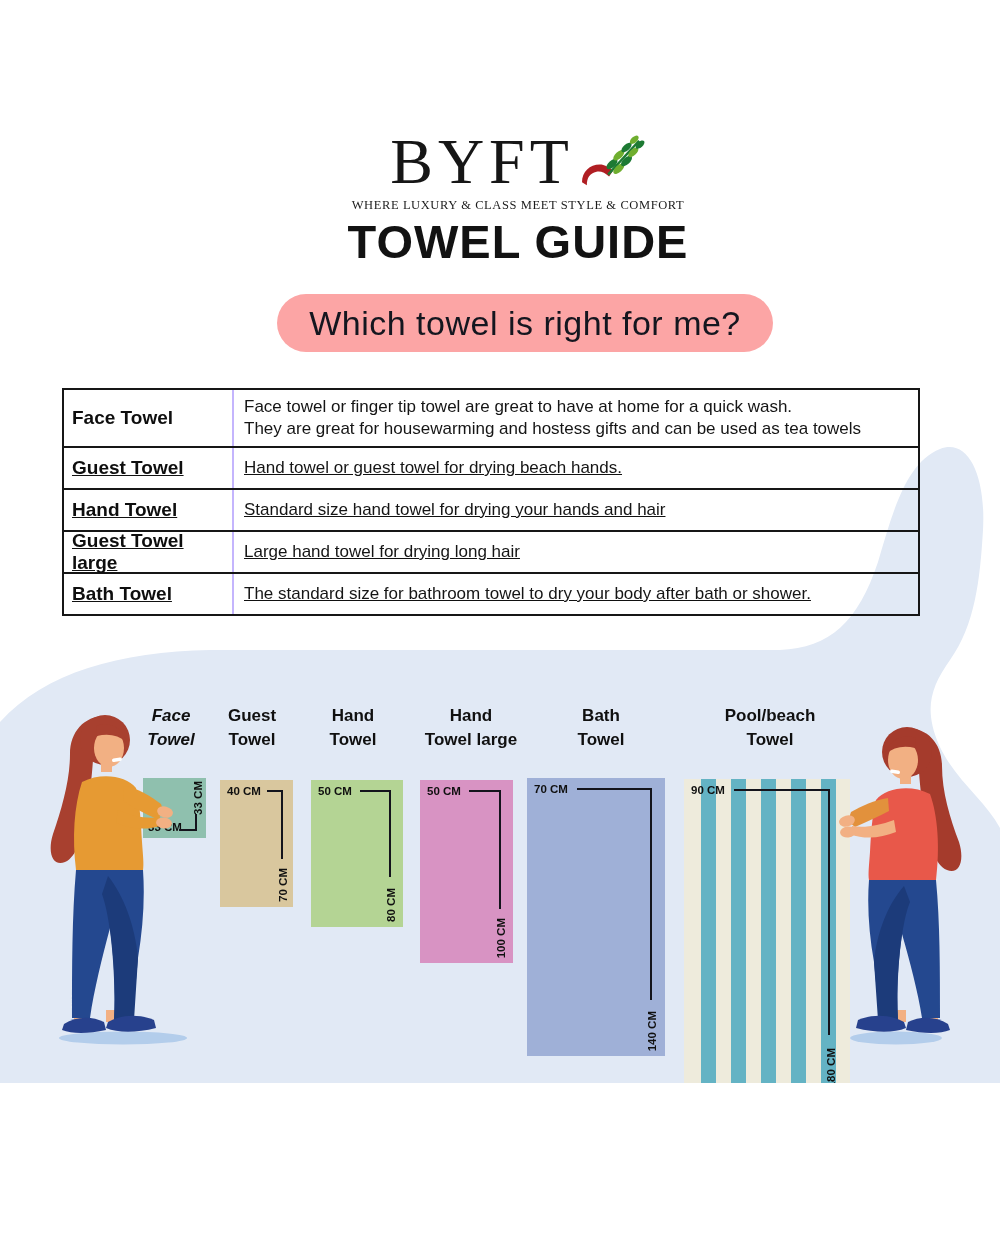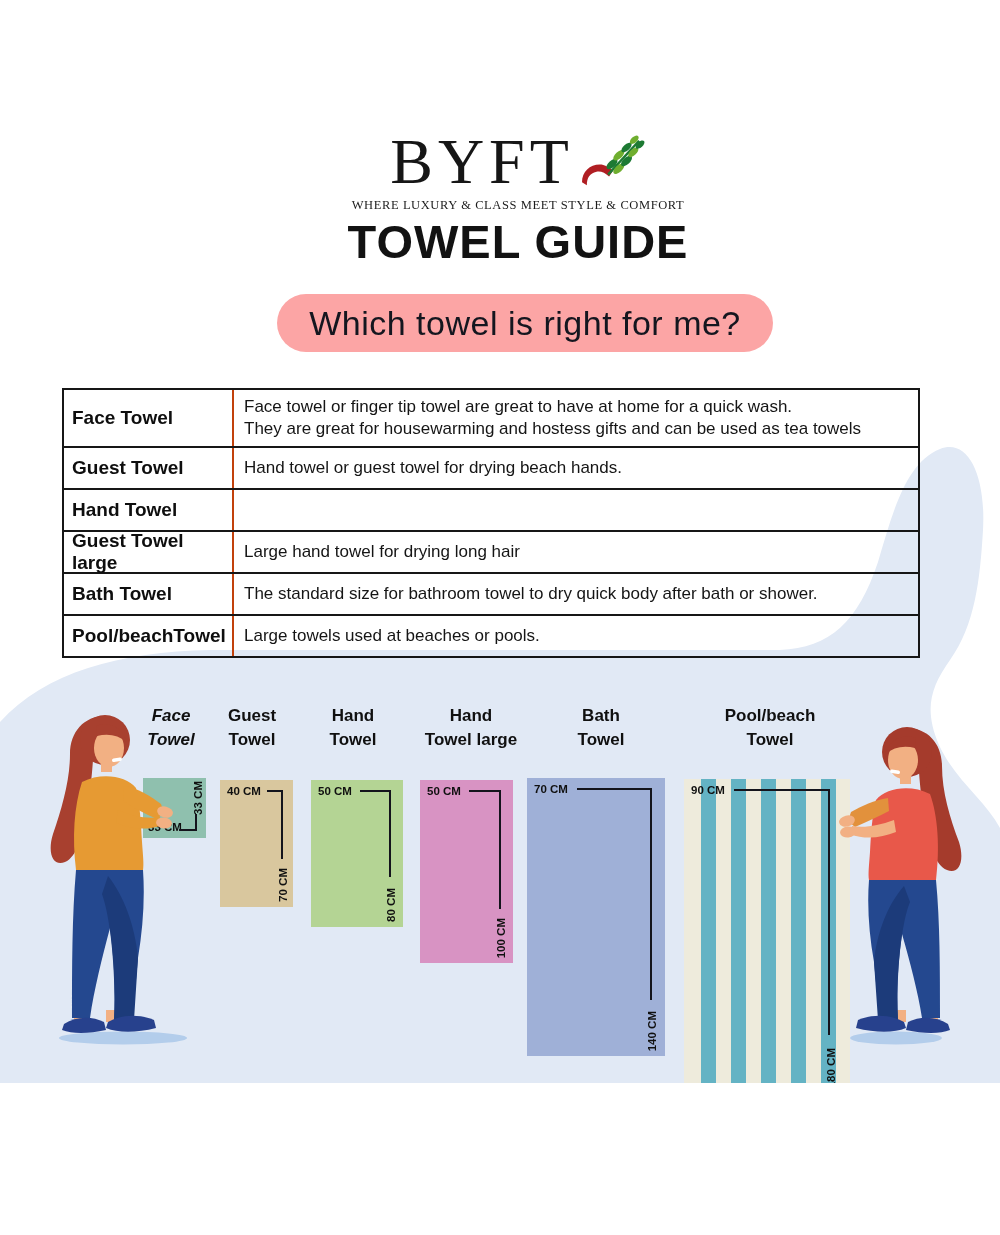--- a/index.html
+++ b/index.html
@@ -16,25 +16,25 @@
   .big-title{position:absolute;top:214px;left:0;width:1000px;text-align:center;transform:translateX(18px);
              font-size:47px;font-weight:bold;letter-spacing:1px;color:#121212;z-index:2;}
   .pill{position:absolute;left:277px;top:294px;width:496px;height:58px;border-radius:30px;
         display:flex;align-items:center;justify-content:center;z-index:2;}
   .pill span{font-size:34px;color:#14161f;letter-spacing:.5px;}
   
   .guide-table{position:absolute;left:62px;top:388px;width:858px;border:2px solid #161616;
                box-sizing:border-box;z-index:2;background:transparent;}
   .t-row{display:flex;border-bottom:2px solid #161616;}
   .t-row:last-child{border-bottom:none;}
-  .t-label{width:170px;flex:0 0 170px;border-right:2px solid #c2410c;display:flex;align-items:center;
+  .t-label{width:170px;flex:0 0 170px;border-right:2px solid #c4b5fd;display:flex;align-items:center;
            padding-left:8px;font-weight:bold;font-size:19px;color:#0e0e0e;box-sizing:border-box;}
   .t-desc{flex:1;display:flex;align-items:center;padding-left:10px;padding-right:4px;
           font-size:17px;color:#151515;line-height:1.3;white-space:pre-line;}
-  .h-56{height:56px;} .h-40{height:40px;}
+  .h-56{height:56px;} .h-40{height:40px;text-decoration:underline;}
   
   .d-label{position:absolute;top:704px;width:150px;text-align:center;font-weight:bold;font-size:17px;
            line-height:1.42;color:#101010;z-index:2;}
   
   .towel{position:absolute;z-index:1;}
   .dim-top{position:absolute;top:5px;left:7px;font-size:11.5px;font-weight:bold;color:#101010;white-space:nowrap;}
   .dim-hline{position:absolute;top:10px;height:2px;background:#14141c;}
   .dim-vline{position:absolute;top:10px;width:2px;background:#14141c;}
   .dim-side{position:absolute;bottom:5px;font-size:11.5px;font-weight:bold;color:#101010;
             writing-mode:vertical-rl;transform:rotate(180deg);white-space:nowrap;}
@@ -85,32 +85,29 @@
       <div class="t-label">Face Towel</div>
       <div class="t-desc">Face towel or finger tip towel are great to have at home for a quick wash.
 They are great for housewarming and hostess gifts and can be used as tea towels</div>
     </div>
     <div class="t-row h-40">
       <div class="t-label">Guest Towel</div>
       <div class="t-desc">Hand towel or guest towel for drying beach hands.</div>
     </div>
     <div class="t-row h-40">
       <div class="t-label">Hand Towel</div>
+      <div class="t-desc">Standard size hand towel for drying your hands and hair</div>
     </div>
     <div class="t-row h-40">
       <div class="t-label">Guest Towel large</div>
       <div class="t-desc">Large hand towel for drying long hair</div>
     </div>
     <div class="t-row h-40">
       <div class="t-label">Bath Towel</div>
-      <div class="t-desc">The standard size for bathroom towel to dry quick body after bath or shower.</div>
-    </div>
-    <div class="t-row h-40">
-      <div class="t-label">Pool/beachTowel</div>
-      <div class="t-desc">Large towels used at beaches or pools.</div>
+      <div class="t-desc">The standard size for bathroom towel to dry your body after bath or shower.</div>
     </div>
   </div>
 
   <div class="d-label" style="left:96px;font-style:italic;"><span>Face</span><br><span>Towel</span></div>
   <div class="d-label" style="left:177px;"><span>Guest</span><br><span>Towel</span></div>
   <div class="d-label" style="left:278px;"><span>Hand</span><br><span>Towel</span></div>
   <div class="d-label" style="left:396px;"><span>Hand</span><br><span>Towel large</span></div>
   <div class="d-label" style="left:526px;"><span>Bath</span><br><span>Towel</span></div>
   <div class="d-label" style="left:695px;"><span>Pool/beach</span><br><span>Towel</span></div>
 

